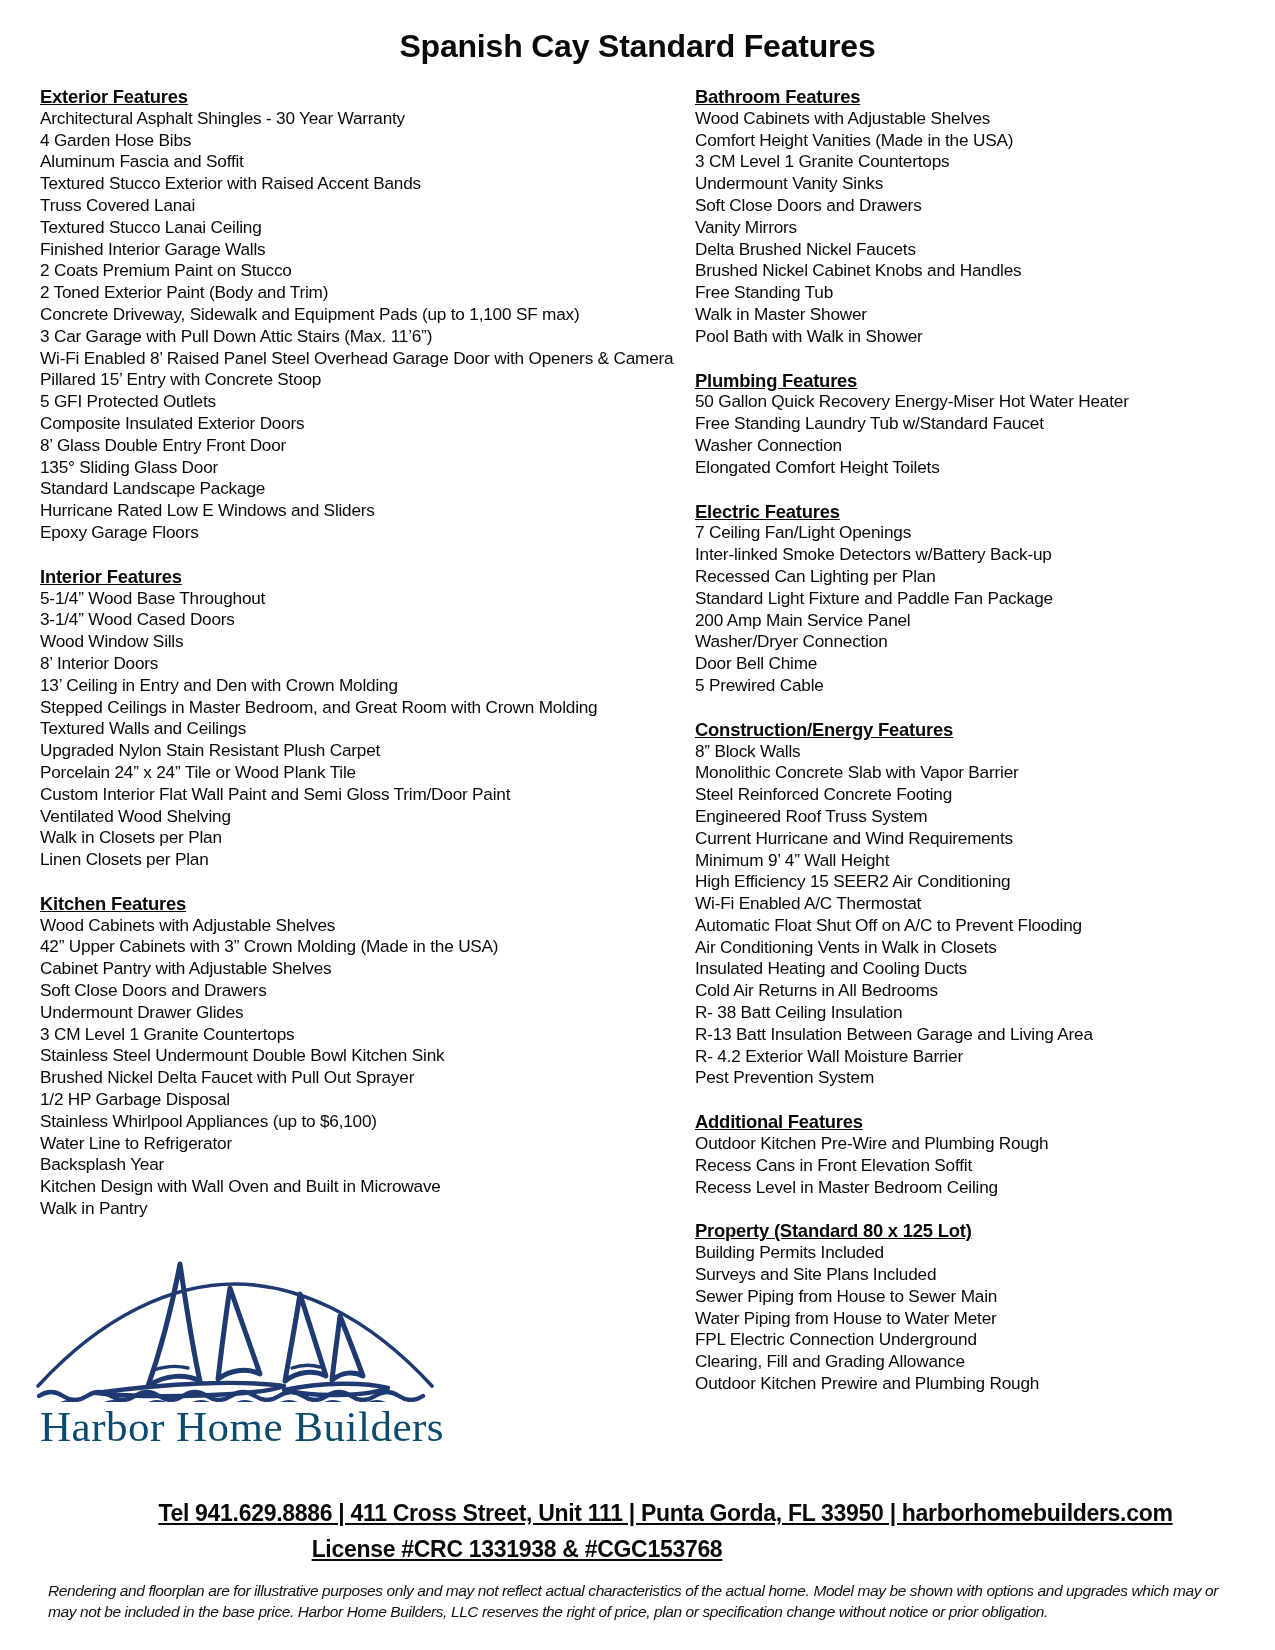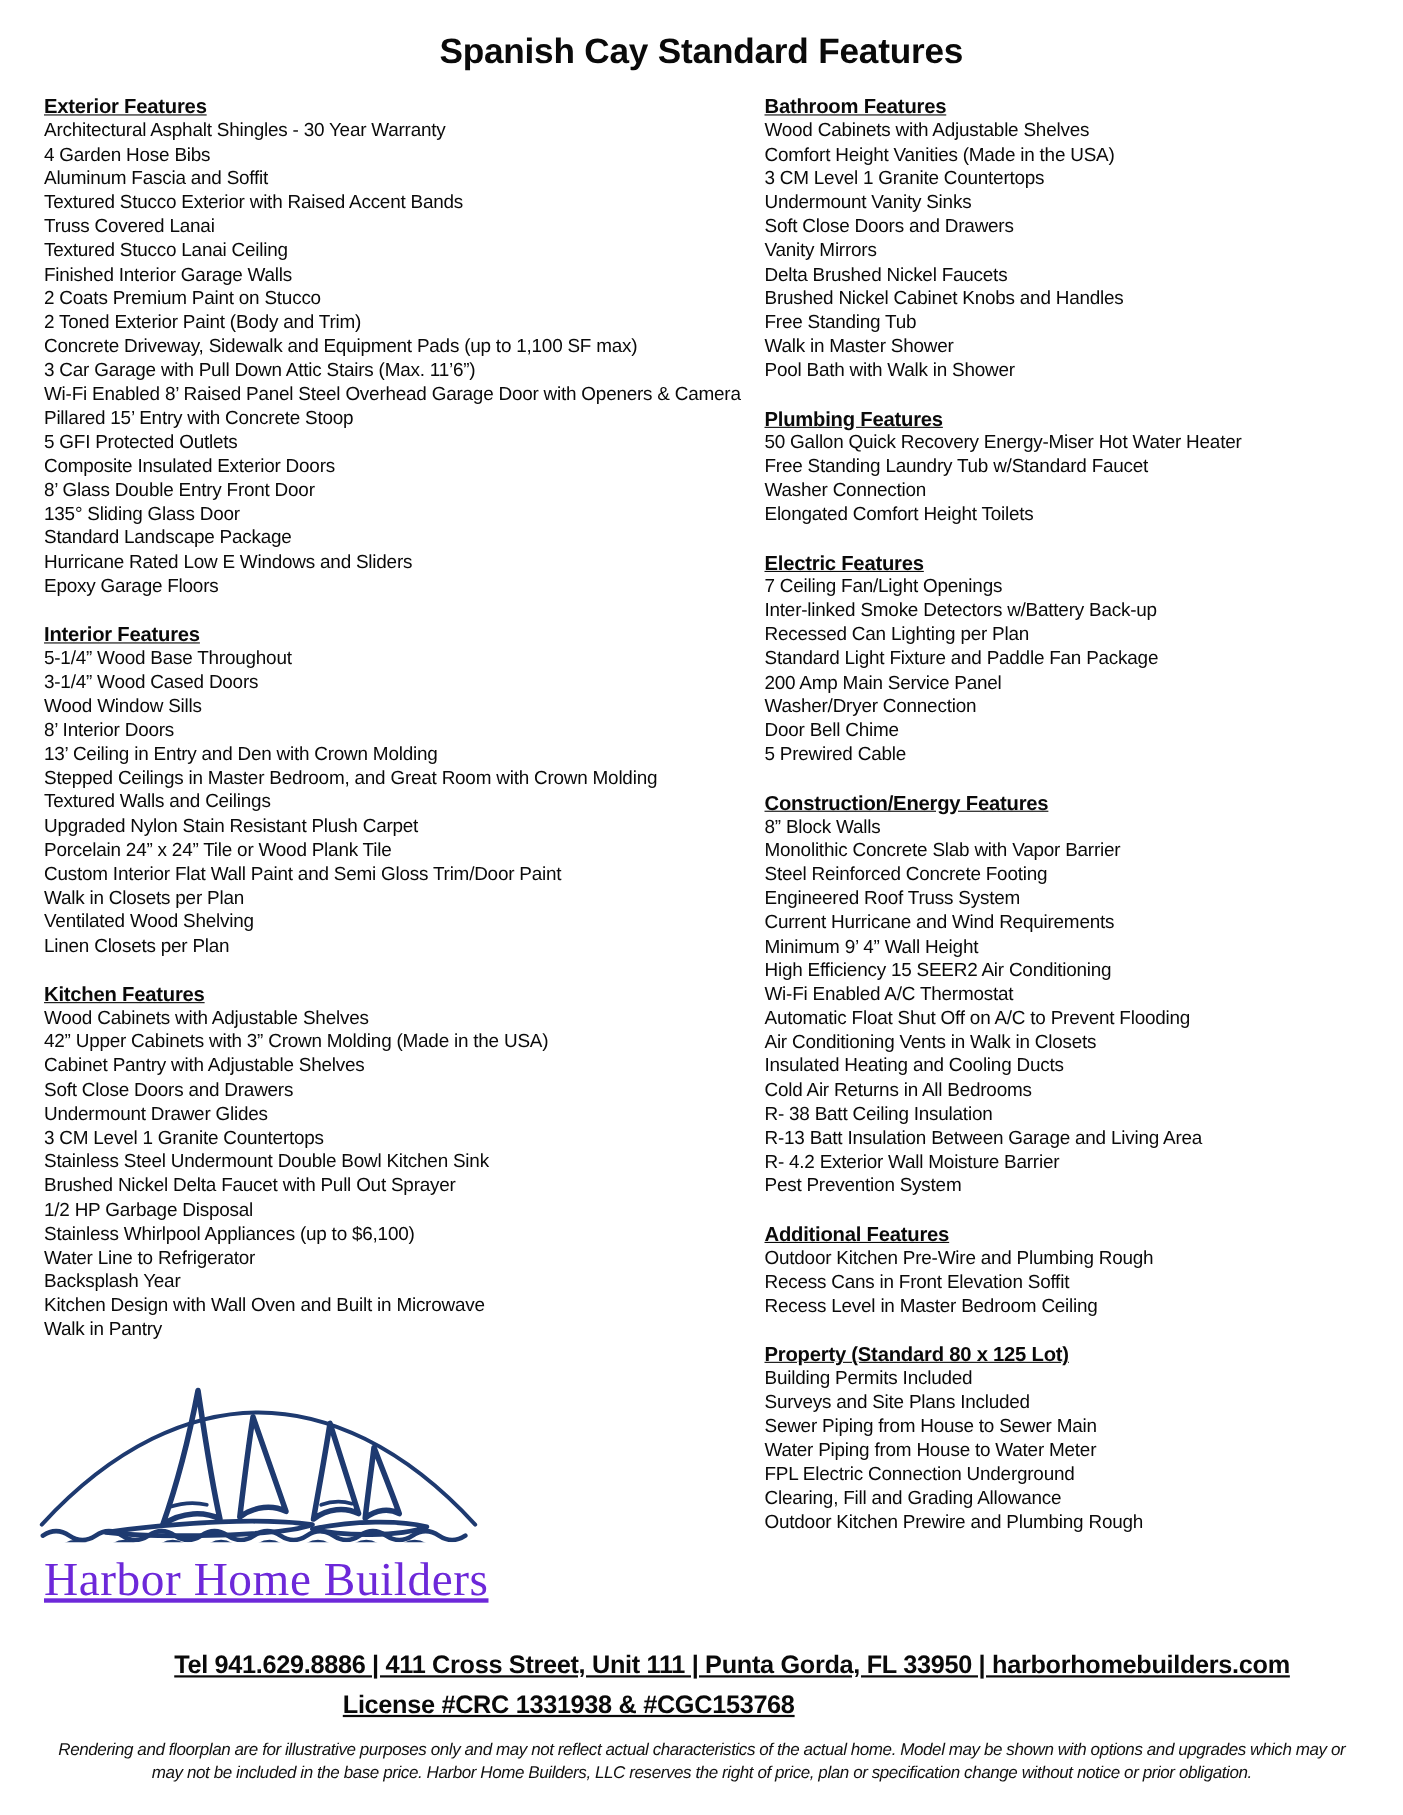--- a/index.html
+++ b/index.html
@@ -14,32 +14,32 @@
   .col{position:absolute;top:86px;font-size:17.2px;line-height:21.8px;letter-spacing:-0.2px;}
   .col-left{left:40px;width:648px;}
   .col-right{left:695px;width:565px;}
   .section{margin-bottom:22px;}
   .section-heading{font-weight:bold;font-size:18.4px;text-decoration:underline;}
   .feature-item{padding-left:14px;text-indent:-14px;}
   .logo{position:absolute;left:34px;top:1250px;width:402px;}
   .logo svg{display:block;width:402px;height:152px;}
   .logo-text{
     font-family:"Liberation Serif", serif;font-size:43px;line-height:46px;
-    color:#6d28d9;white-space:nowrap;letter-spacing:0.5px;margin-top:12px;margin-left:6px;text-decoration:underline;
+    color:#0c4a6e;white-space:nowrap;letter-spacing:0.5px;margin-top:2px;margin-left:6px;
   }
   .footer-contact{
     position:absolute;top:1500px;left:0;width:1275px;text-align:center;
     font-size:23px;font-weight:bold;letter-spacing:-0.3px;text-decoration:underline;padding-left:28px;
   }
   .footer-license{
     position:absolute;top:1536px;left:0;width:1034px;text-align:center;
     font-size:23px;font-weight:bold;letter-spacing:-0.3px;text-decoration:underline;
   }
   .footer-disclaimer{
-    position:absolute;top:1580px;left:48px;width:1180px;text-align:center;
+    position:absolute;top:1580px;left:48px;width:1180px;text-align:left;
     font-size:15.5px;line-height:21px;font-style:italic;letter-spacing:-0.4px;color:#111;
   }
 </style>
 </head>
 <body>
 
 <div class="page-title">Spanish Cay Standard Features</div>
 
 <div class="col col-left">
     <div class="section">
@@ -70,22 +70,22 @@
       <div class="feature-item">5-1/4”  Wood Base Throughout</div>
       <div class="feature-item">3-1/4”  Wood Cased Doors</div>
       <div class="feature-item">Wood Window Sills</div>
       <div class="feature-item">8’  Interior Doors</div>
       <div class="feature-item">13’ Ceiling in Entry and Den with Crown Molding</div>
       <div class="feature-item">Stepped Ceilings in Master Bedroom, and Great Room with Crown Molding</div>
       <div class="feature-item">Textured Walls and Ceilings</div>
       <div class="feature-item">Upgraded Nylon Stain Resistant Plush Carpet</div>
       <div class="feature-item">Porcelain 24” x 24”  Tile or Wood Plank Tile</div>
       <div class="feature-item">Custom Interior Flat Wall Paint and Semi Gloss Trim/Door Paint</div>
+      <div class="feature-item">Ventilated Wood Shelving</div>
       <div class="feature-item">Walk in Closets per Plan</div>
-      <div class="feature-item">Ventilated Wood Shelving</div>
       <div class="feature-item">Linen Closets per Plan</div>
     </div>
     <div class="section">
       <div class="section-heading">Kitchen Features</div>
       <div class="feature-item">Wood Cabinets with Adjustable Shelves</div>
       <div class="feature-item">42” Upper Cabinets with 3” Crown Molding (Made in the USA)</div>
       <div class="feature-item">Cabinet Pantry with Adjustable Shelves</div>
       <div class="feature-item">Soft Close Doors and Drawers</div>
       <div class="feature-item">Undermount Drawer Glides</div>
       <div class="feature-item">3 CM Level 1 Granite Countertops</div>

